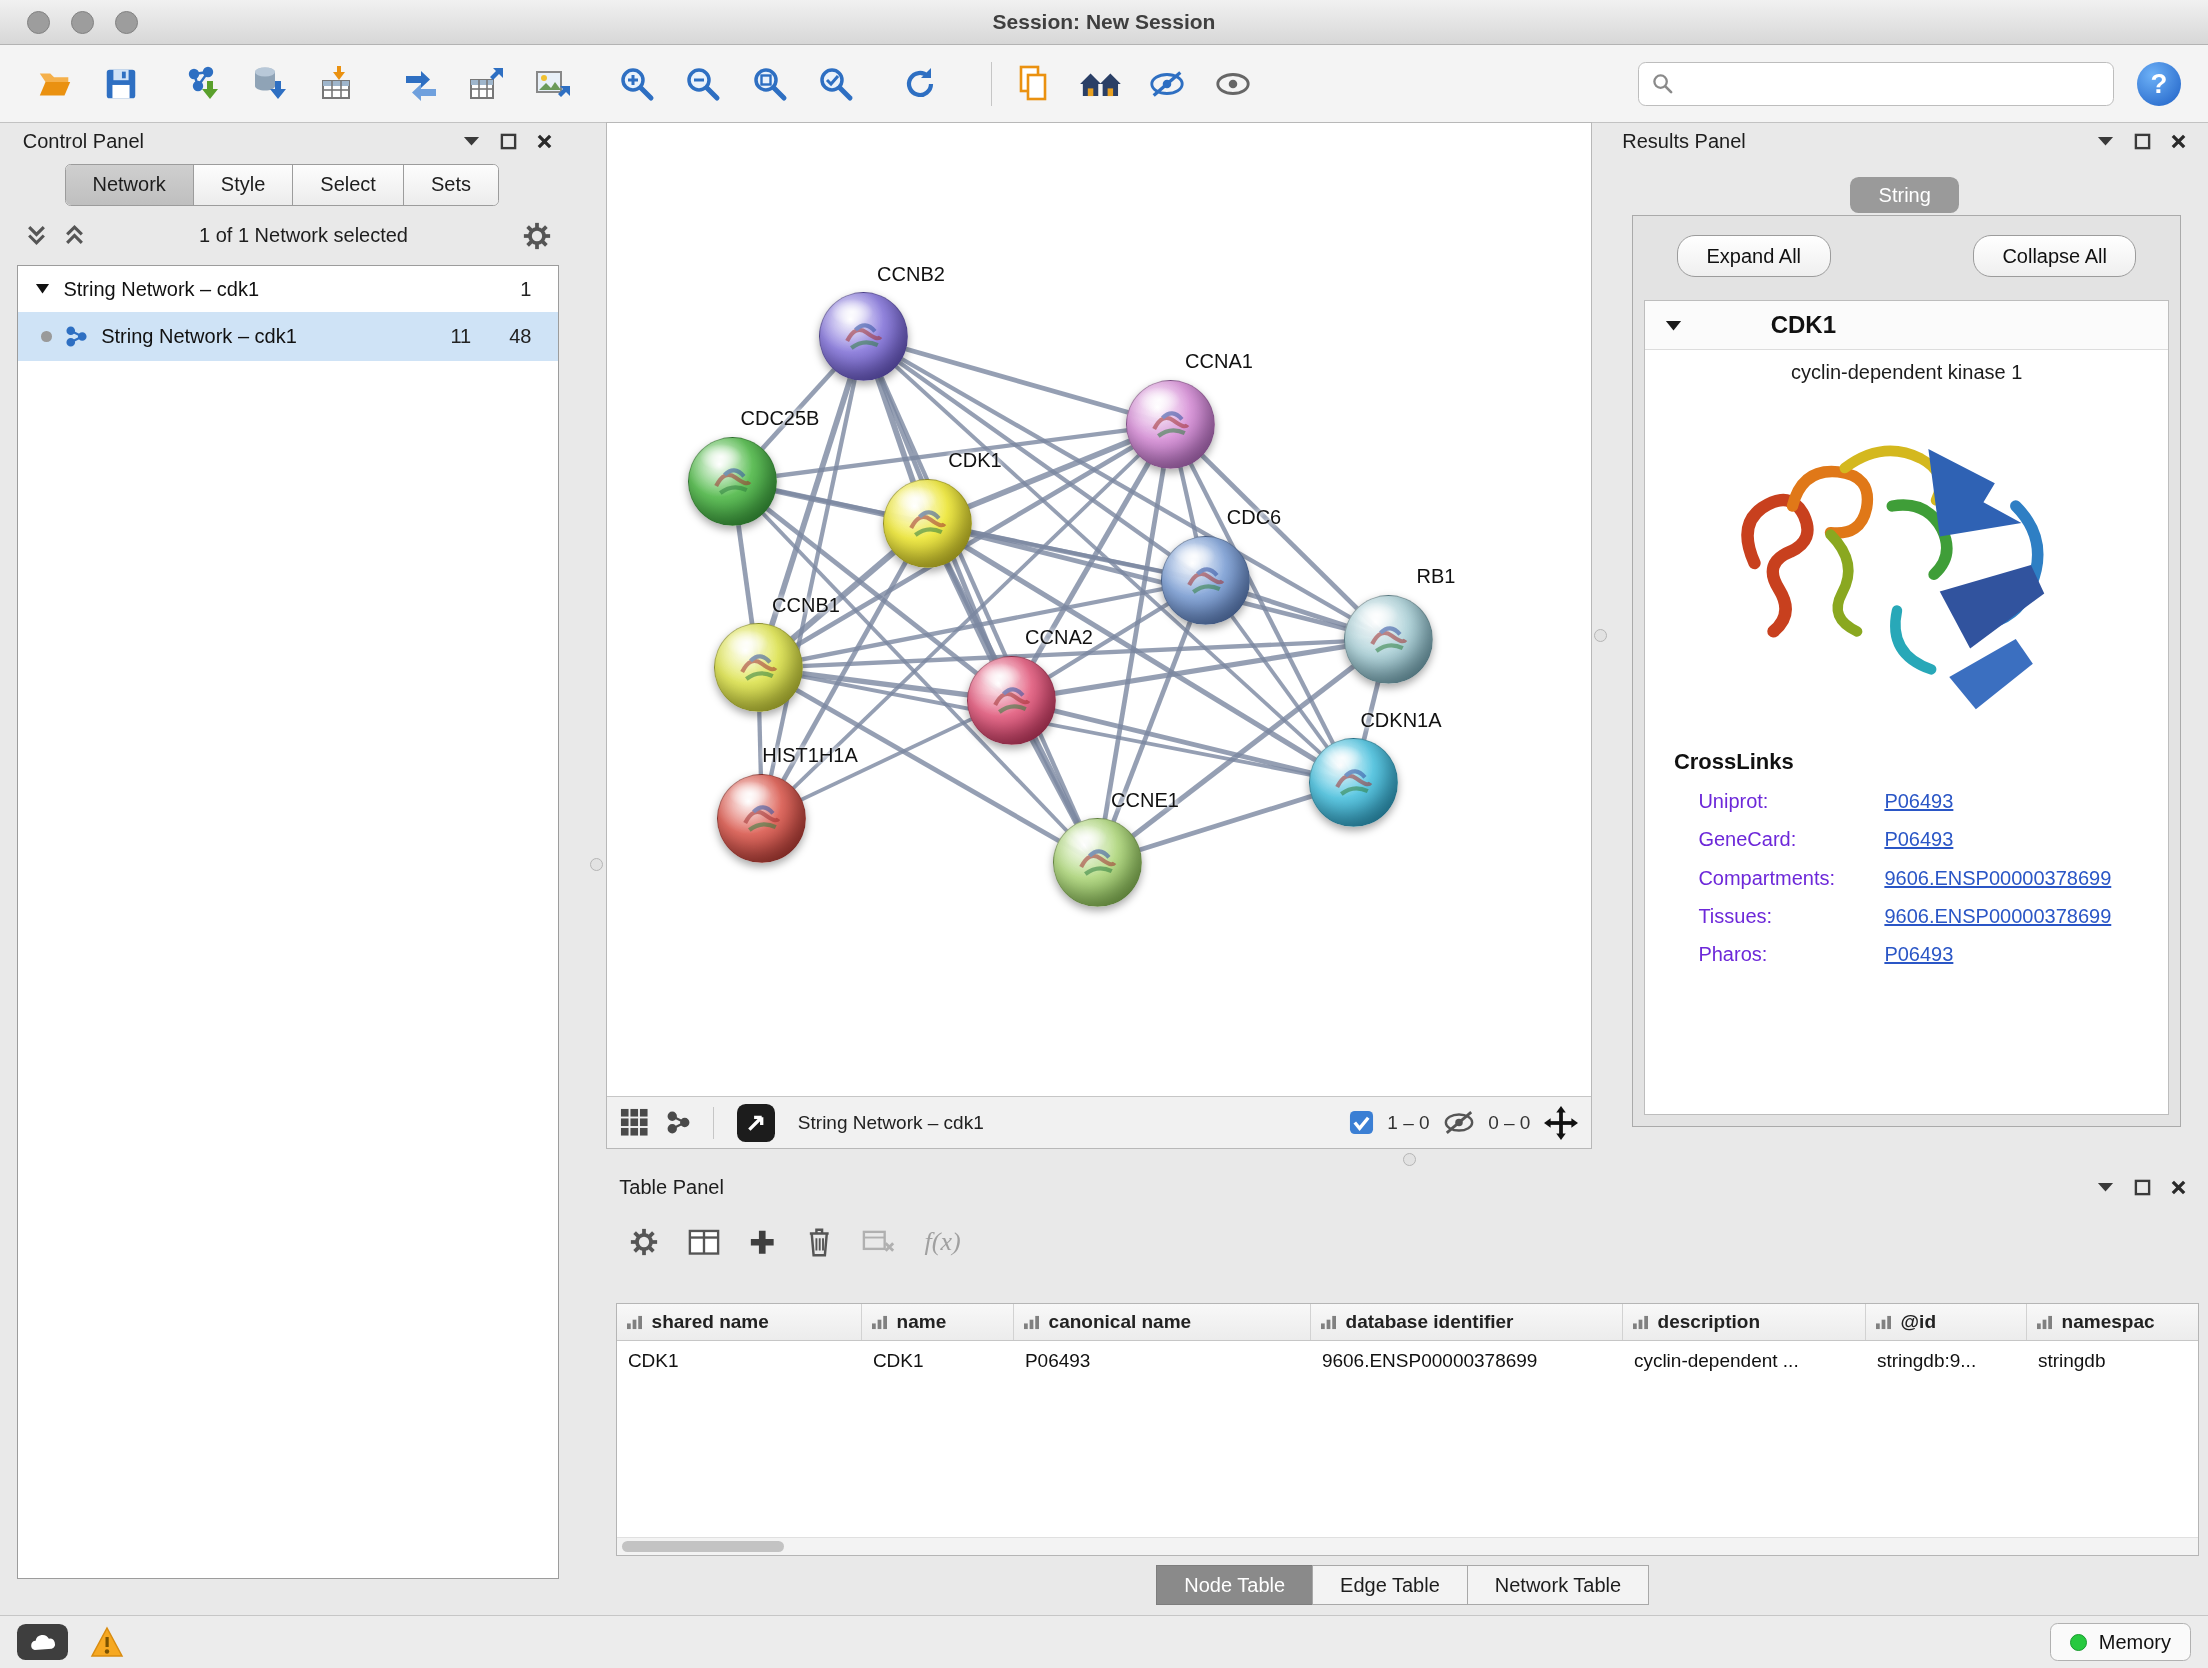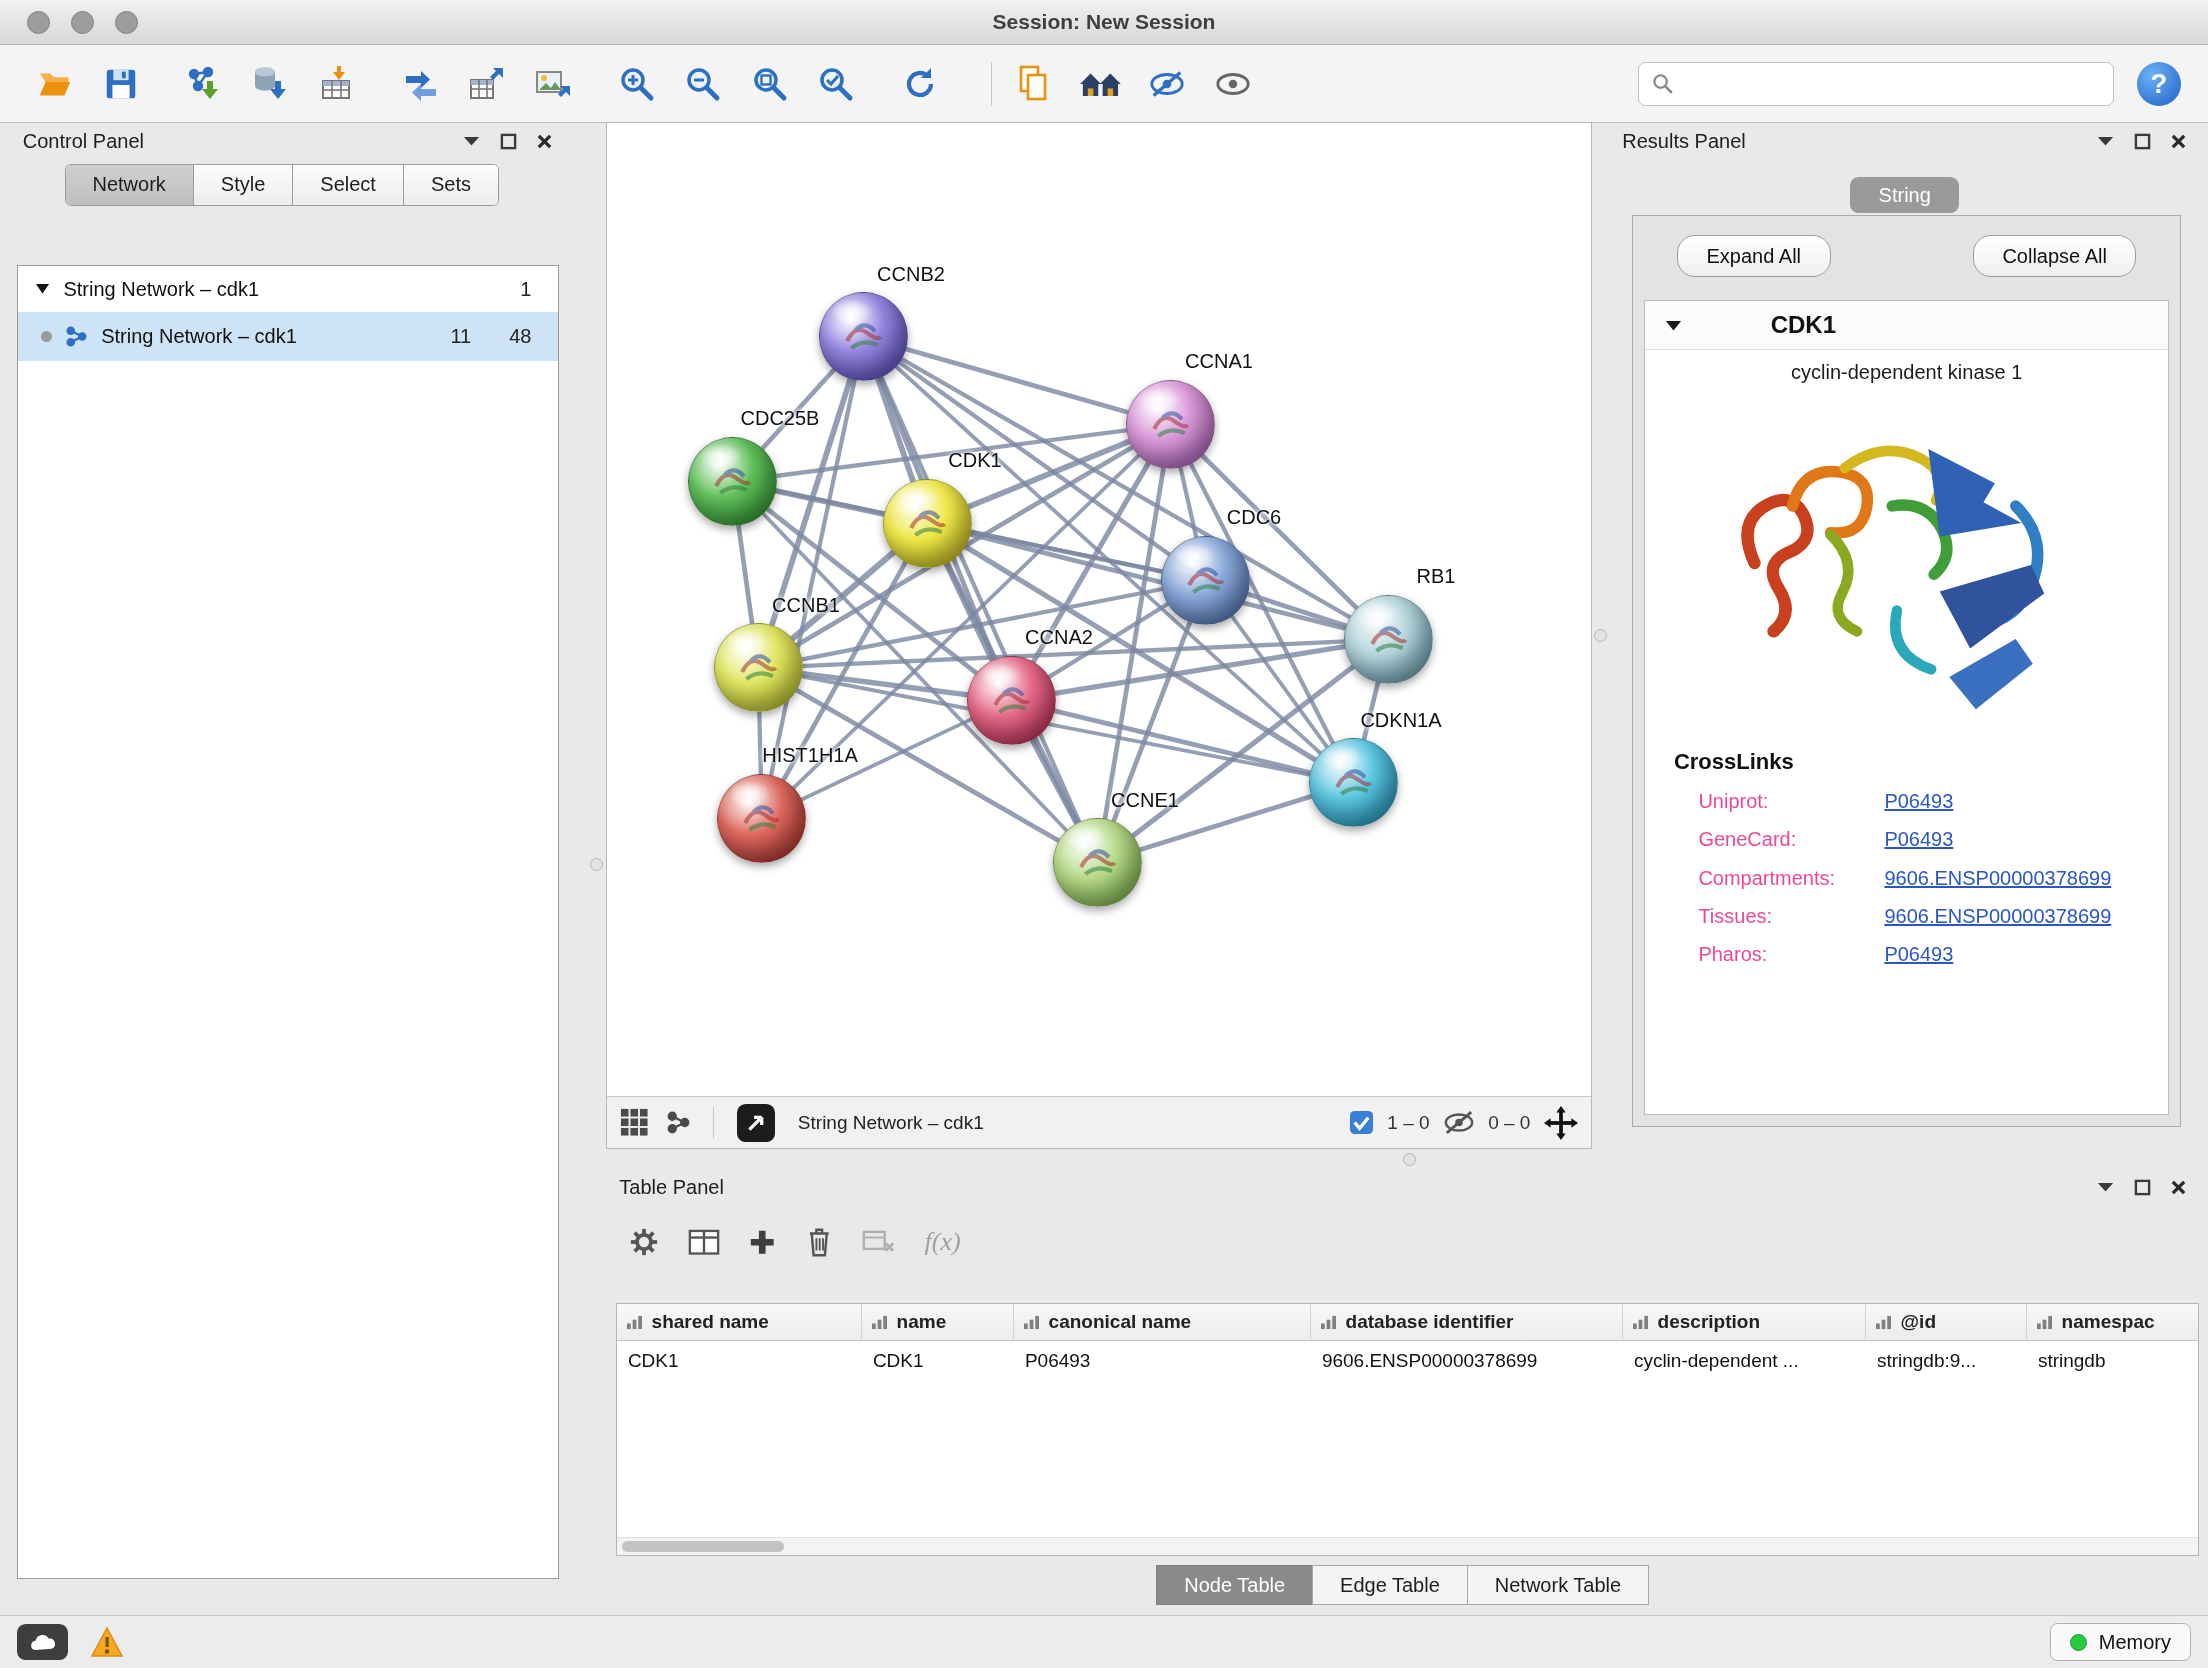--- a/index.html
+++ b/index.html
@@ -54,21 +54,21 @@
   .string-badge{margin:17px auto 0 auto;width:fit-content;padding:6.7px 28.5px;background:#9a9a9a;border-radius:8.6px;color:#fff;font-size:20px;}
   .rp-box{position:absolute;left:23px;right:19px;top:93px;bottom:32px;background:#e3e3e3;border:1px solid #aaa;}
   .rp-btns{display:flex;justify-content:space-between;margin:19px 44px 0 44px;}
   .rp-btn{padding:8.6px 28.5px;border:1px solid #9c9c9c;border-radius:18px;background:linear-gradient(#ffffff,#efefef);font-size:20px;color:#111;}
   .rp-inner{position:absolute;left:11.4px;right:11.4px;top:84px;bottom:11.4px;background:#fff;border:1px solid #bdbdbd;overflow:hidden;}
   .gene-row{display:flex;align-items:center;height:48px;border-bottom:1px solid #ddd;background:#fbfbfb;padding:0 19px;gap:13.3px;}
   .gene-name{font-size:24px;font-weight:bold;color:#111;margin-left:74px;}
   .gene-desc{padding:11.4px 23px 0 23px;font-size:20px;color:#1c1c1c;text-align:center;}
   .crosslinks-title{font-weight:bold;font-size:22px;padding:15px 0 7.6px 28.5px;color:#111;}
   .cl-row{display:flex;padding:7.6px 0 7.6px 53px;font-size:20px;align-items:center;}
-  .cl-label{width:186px;color:#ec4899;}
+  .cl-label{width:186px;color:#6d28d9;}
   .cl-value{color:#2a56c6;text-decoration:underline;}
 
   
   .table-panel{position:absolute;left:606px;top:1168px;right:7.6px;bottom:55px;text-align:center;}
   .tp-toolbar{display:flex;align-items:center;gap:28.5px;padding:11.4px 23px 0 23px;height:49px;}
   .fx{font-family:"Liberation Serif",serif;font-style:italic;font-size:26px;color:#a0a0a0;}
   .tp-table{position:absolute;left:9.5px;right:1.9px;top:135px;height:253px;background:#fff;border:1px solid #b5b5b5;box-sizing:border-box;}
   .th-row{display:flex;background:linear-gradient(#f8f8f8,#ececec);border-bottom:1px solid #c6c6c6;height:36px;}
   .th{display:flex;align-items:center;gap:8.6px;padding:0 9.5px;font-size:19px;font-weight:bold;color:#222;border-right:1px solid #d2d2d2;box-sizing:border-box;overflow:hidden;white-space:nowrap;}
   .td-row{display:flex;height:40px;}
@@ -271,20 +271,42 @@
         <svg width="17" height="17" viewBox="0 0 18 18">
             <path d="M3 3 L15 15 M15 3 L3 15" stroke="#2a2a2a" stroke-width="3.5"></path>
           </svg>
       </div>
     </div>
     <div class="cp-tabs">
       <div class="cp-tab active">Network</div>
       <div class="cp-tab">Style</div>
       <div class="cp-tab">Select</div>
       <div class="cp-tab">Sets</div>
+    </div>
+    <div class="cp-sel">
+      <svg width="23" height="23" viewBox="0 0 22 22">
+          <path d="M4 3 l7 7 7 -7 M4 11 l7 7 7 -7" stroke="#555" stroke-width="3" fill="none"></path>
+        </svg>
+      <svg width="23" height="23" viewBox="0 0 22 22">
+          <path d="M4 10 l7 -7 7 7 M4 18 l7 -7 7 7" stroke="#555" stroke-width="3" fill="none"></path>
+        </svg>
+      <span class="summary">1 of 1 Network selected</span>
+      <svg width="30" height="30" viewBox="0 0 32 32">
+          <g stroke="#555" stroke-width="4">
+            <line x1="16" y1="2" x2="16" y2="8"></line>
+            <line x1="16" y1="24" x2="16" y2="30"></line>
+            <line x1="2" y1="16" x2="8" y2="16"></line>
+            <line x1="24" y1="16" x2="30" y2="16"></line>
+            <line x1="6" y1="6" x2="10.5" y2="10.5"></line>
+            <line x1="21.5" y1="21.5" x2="26" y2="26"></line>
+            <line x1="6" y1="26" x2="10.5" y2="21.5"></line>
+            <line x1="21.5" y1="10.5" x2="26" y2="6"></line>
+          </g>
+          <circle cx="16" cy="16" r="7.5" fill="none" stroke="#555" stroke-width="4"></circle>
+        </svg>
     </div>
     <div class="tree">
       <div class="trow">
         <svg width="15" height="11.4" viewBox="0 0 16 12">
             <polygon points="1,1 15,1 8,11" fill="#111"></polygon>
           </svg>
         <span>String Network – cdk1</span>
         <span class="count">
             <span>1</span>
           </span>

